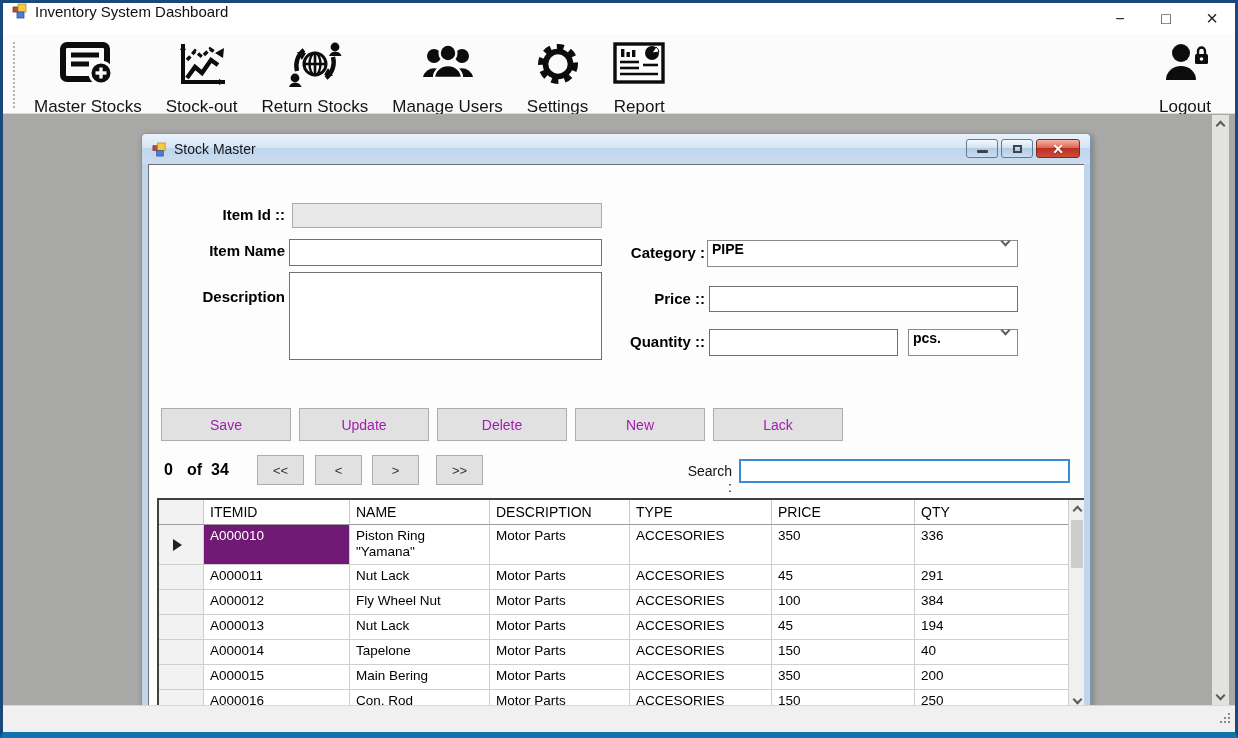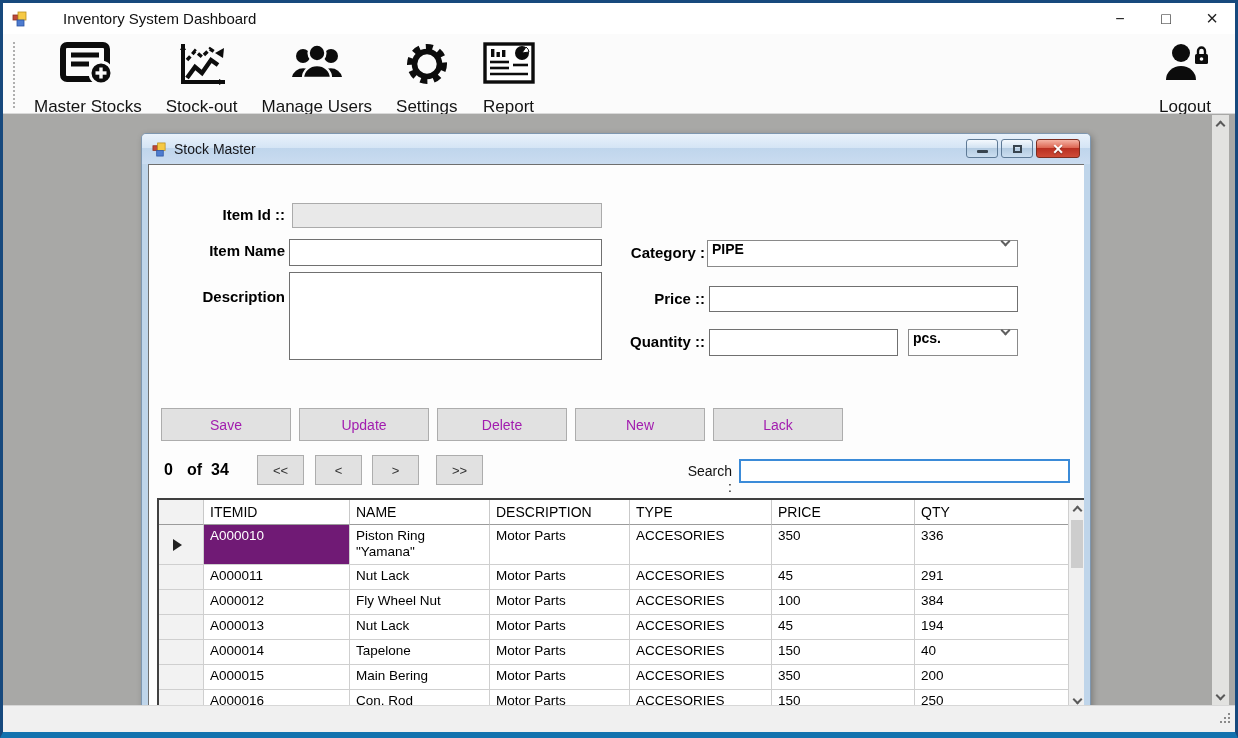--- a/index.html
+++ b/index.html
@@ -2,21 +2,21 @@
 <html><head>
 <meta charset="utf-8">
 <style>
   * { margin:0; padding:0; box-sizing:border-box; }
   html,body { width:1238px; height:738px; font-family:"Liberation Sans", sans-serif; }
   .app {
     position:relative; width:1238px; height:738px; background:#fff;
     border:3px solid #17497D; border-bottom:6px solid #1272AE; overflow:hidden;
   }
   
-  .titlebar { position:absolute; top:0; left:0; right:0; height:31px; background:#fff; display:flex; align-items:center; padding-left:9px;gap:28px; }
+  .titlebar { position:absolute; top:0; left:0; right:0; height:31px; background:#fff; display:flex; padding-left:9px; }
   .title-text { font-size:15px; color:#111; margin-left:7px; }
   .caption-btns { position:absolute; right:0; top:0; height:31px; display:flex; }
   .cap-btn { width:46px; height:31px; display:flex; align-items:center; justify-content:center; font-size:16px; color:#222; }
   .cap-btn.close { font-size:20px; }
   
   .toolbar { position:absolute; top:31px; left:0; right:0; height:80px; background:#FBFBFB; border-bottom:1px solid #D9D9D9; display:flex; align-items:flex-start; padding:4px 6px 0 10px; }
   .tb-grip { width:3px; height:66px; margin:4px 6px 0 0; border-left:2px dotted #AFAFAF; }
   .tb-item { display:flex; flex-direction:column; align-items:center; justify-content:flex-start; padding:1px 12px; cursor:default; }
   .tb-item .ticon { height:50px; display:flex; align-items:center; justify-content:center; }
   .tb-item .tlabel { font-size:17px; color:#141414; margin-top:8px; white-space:nowrap; }
@@ -132,20 +132,39 @@
           <path d="M7 4 v38 h42" stroke="#0c0c0c" stroke-width="4" fill="none"></path>
           <path d="M7 4 l-3 6 h6 z M49 42 l-6 -3 v6 z" fill="#0c0c0c"></path>
           <path d="M11 20 l8 -9 7 6 8 -8 6 4" stroke="#0c0c0c" stroke-width="3.4" fill="none" stroke-dasharray="5 3"></path>
           <path d="M11 38 l8 -11 7 6 9 -13 7 5" stroke="#0c0c0c" stroke-width="4.4" fill="none"></path>
           <path d="M39 13 l9 -5 -1 10 z" fill="#0c0c0c"></path>
         </svg>
       </span>
       <span class="tlabel">Stock-out</span>
     </div>
 
+    <div class="tb-item">
+      <span class="ticon">
+        <svg width="56" height="48" viewBox="0 0 56 48">
+          <circle cx="28" cy="24" r="11" fill="none" stroke="#0c0c0c" stroke-width="3"></circle>
+          <line x1="17" y1="24" x2="39" y2="24" stroke="#0c0c0c" stroke-width="2.6"></line>
+          <line x1="28" y1="13" x2="28" y2="35" stroke="#0c0c0c" stroke-width="2.6"></line>
+          <ellipse cx="28" cy="24" rx="5.5" ry="11" fill="none" stroke="#0c0c0c" stroke-width="2.4"></ellipse>
+          <path d="M10 31 a20 20 0 0 1 7 -21" stroke="#0c0c0c" stroke-width="4.4" fill="none"></path>
+          <path d="M19 13 l-9 -1 5 8 z" fill="#0c0c0c"></path>
+          <path d="M46 17 a20 20 0 0 1 -7 21" stroke="#0c0c0c" stroke-width="4.4" fill="none"></path>
+          <path d="M37 35 l9 1 -5 -8 z" fill="#0c0c0c"></path>
+          <circle cx="8" cy="38" r="4.4" fill="#0c0c0c"></circle>
+          <path d="M2 47 a6.5 6 0 0 1 12.5 0 z" fill="#0c0c0c"></path>
+          <circle cx="48" cy="7" r="4.4" fill="#0c0c0c"></circle>
+          <path d="M42 16 a6.5 6 0 0 1 12.5 0 z" fill="#0c0c0c"></path>
+        </svg>
+      </span>
+      <span class="tlabel">Return Stocks</span>
+    </div>
 
     <div class="tb-item">
       <span class="ticon">
         <svg width="56" height="48" viewBox="0 0 56 48">
           <g fill="#0c0c0c">
             <circle cx="14" cy="16" r="7"></circle>
             <path d="M3 37 a11.5 11 0 0 1 22.5 0 z"></path>
             <circle cx="42" cy="16" r="7"></circle>
             <path d="M30.5 37 a11.5 11 0 0 1 22.5 0 z"></path>
             <circle cx="28" cy="13" r="8.4" stroke="#FBFBFB" stroke-width="2.4"></circle>

